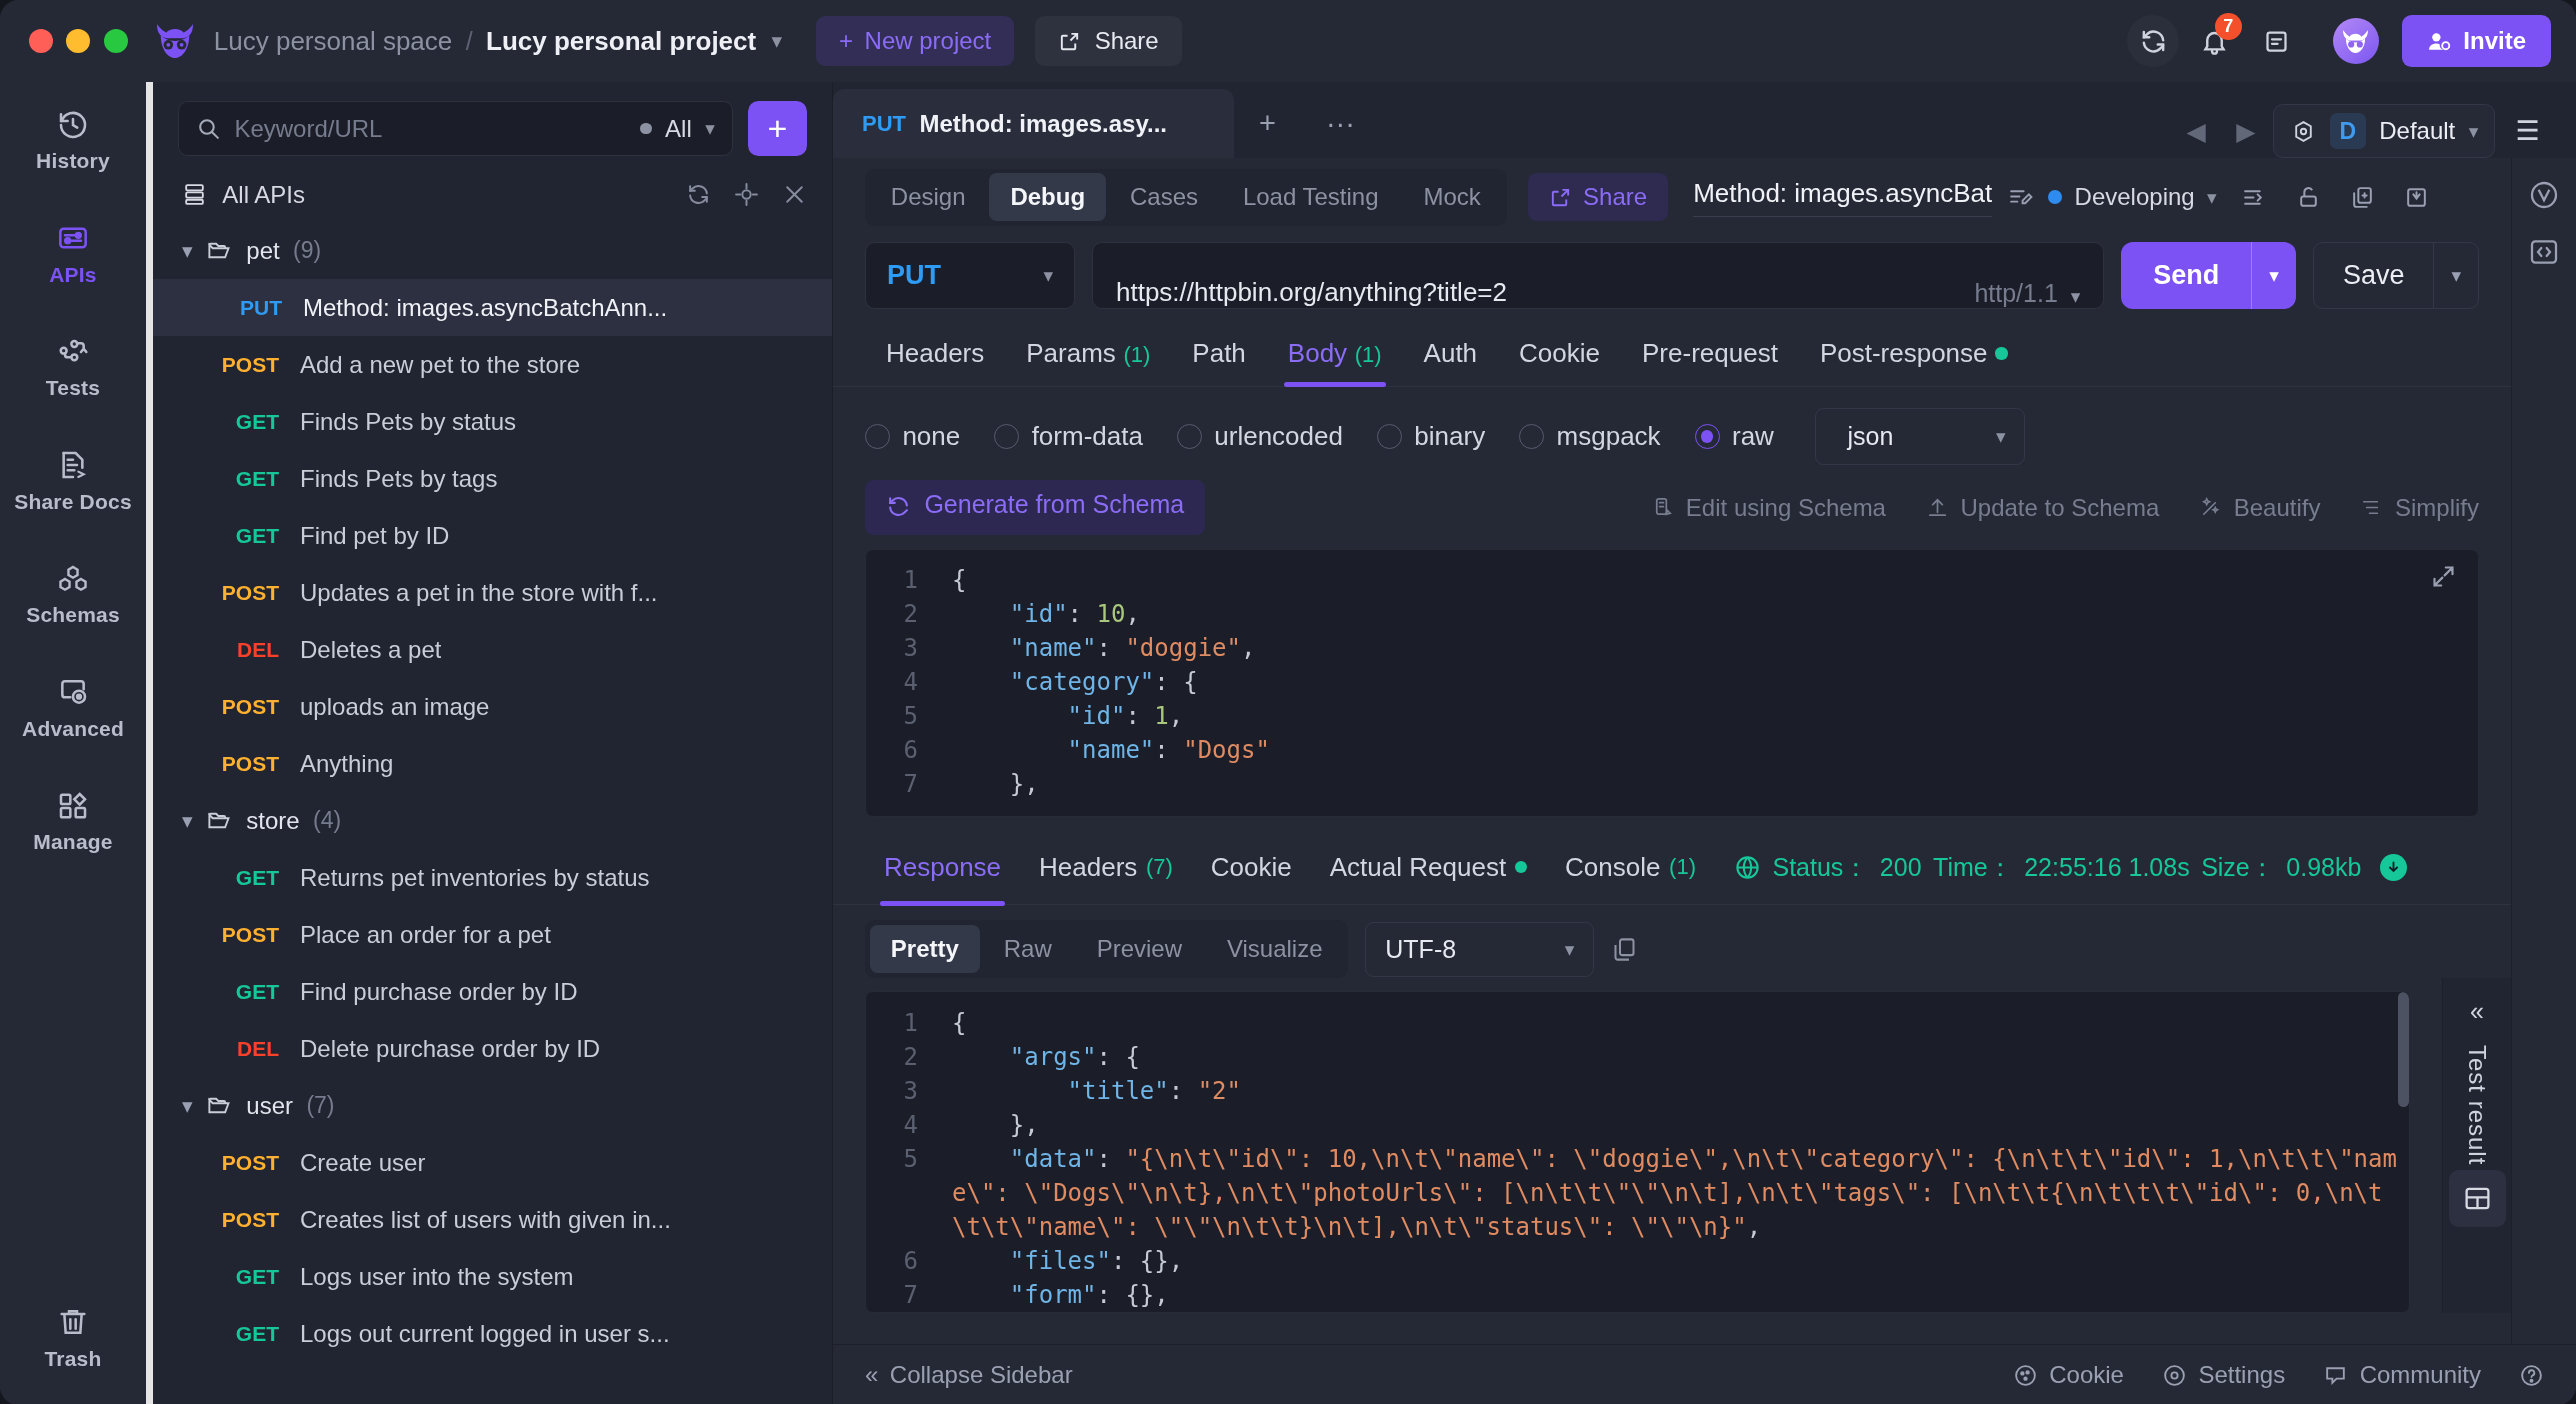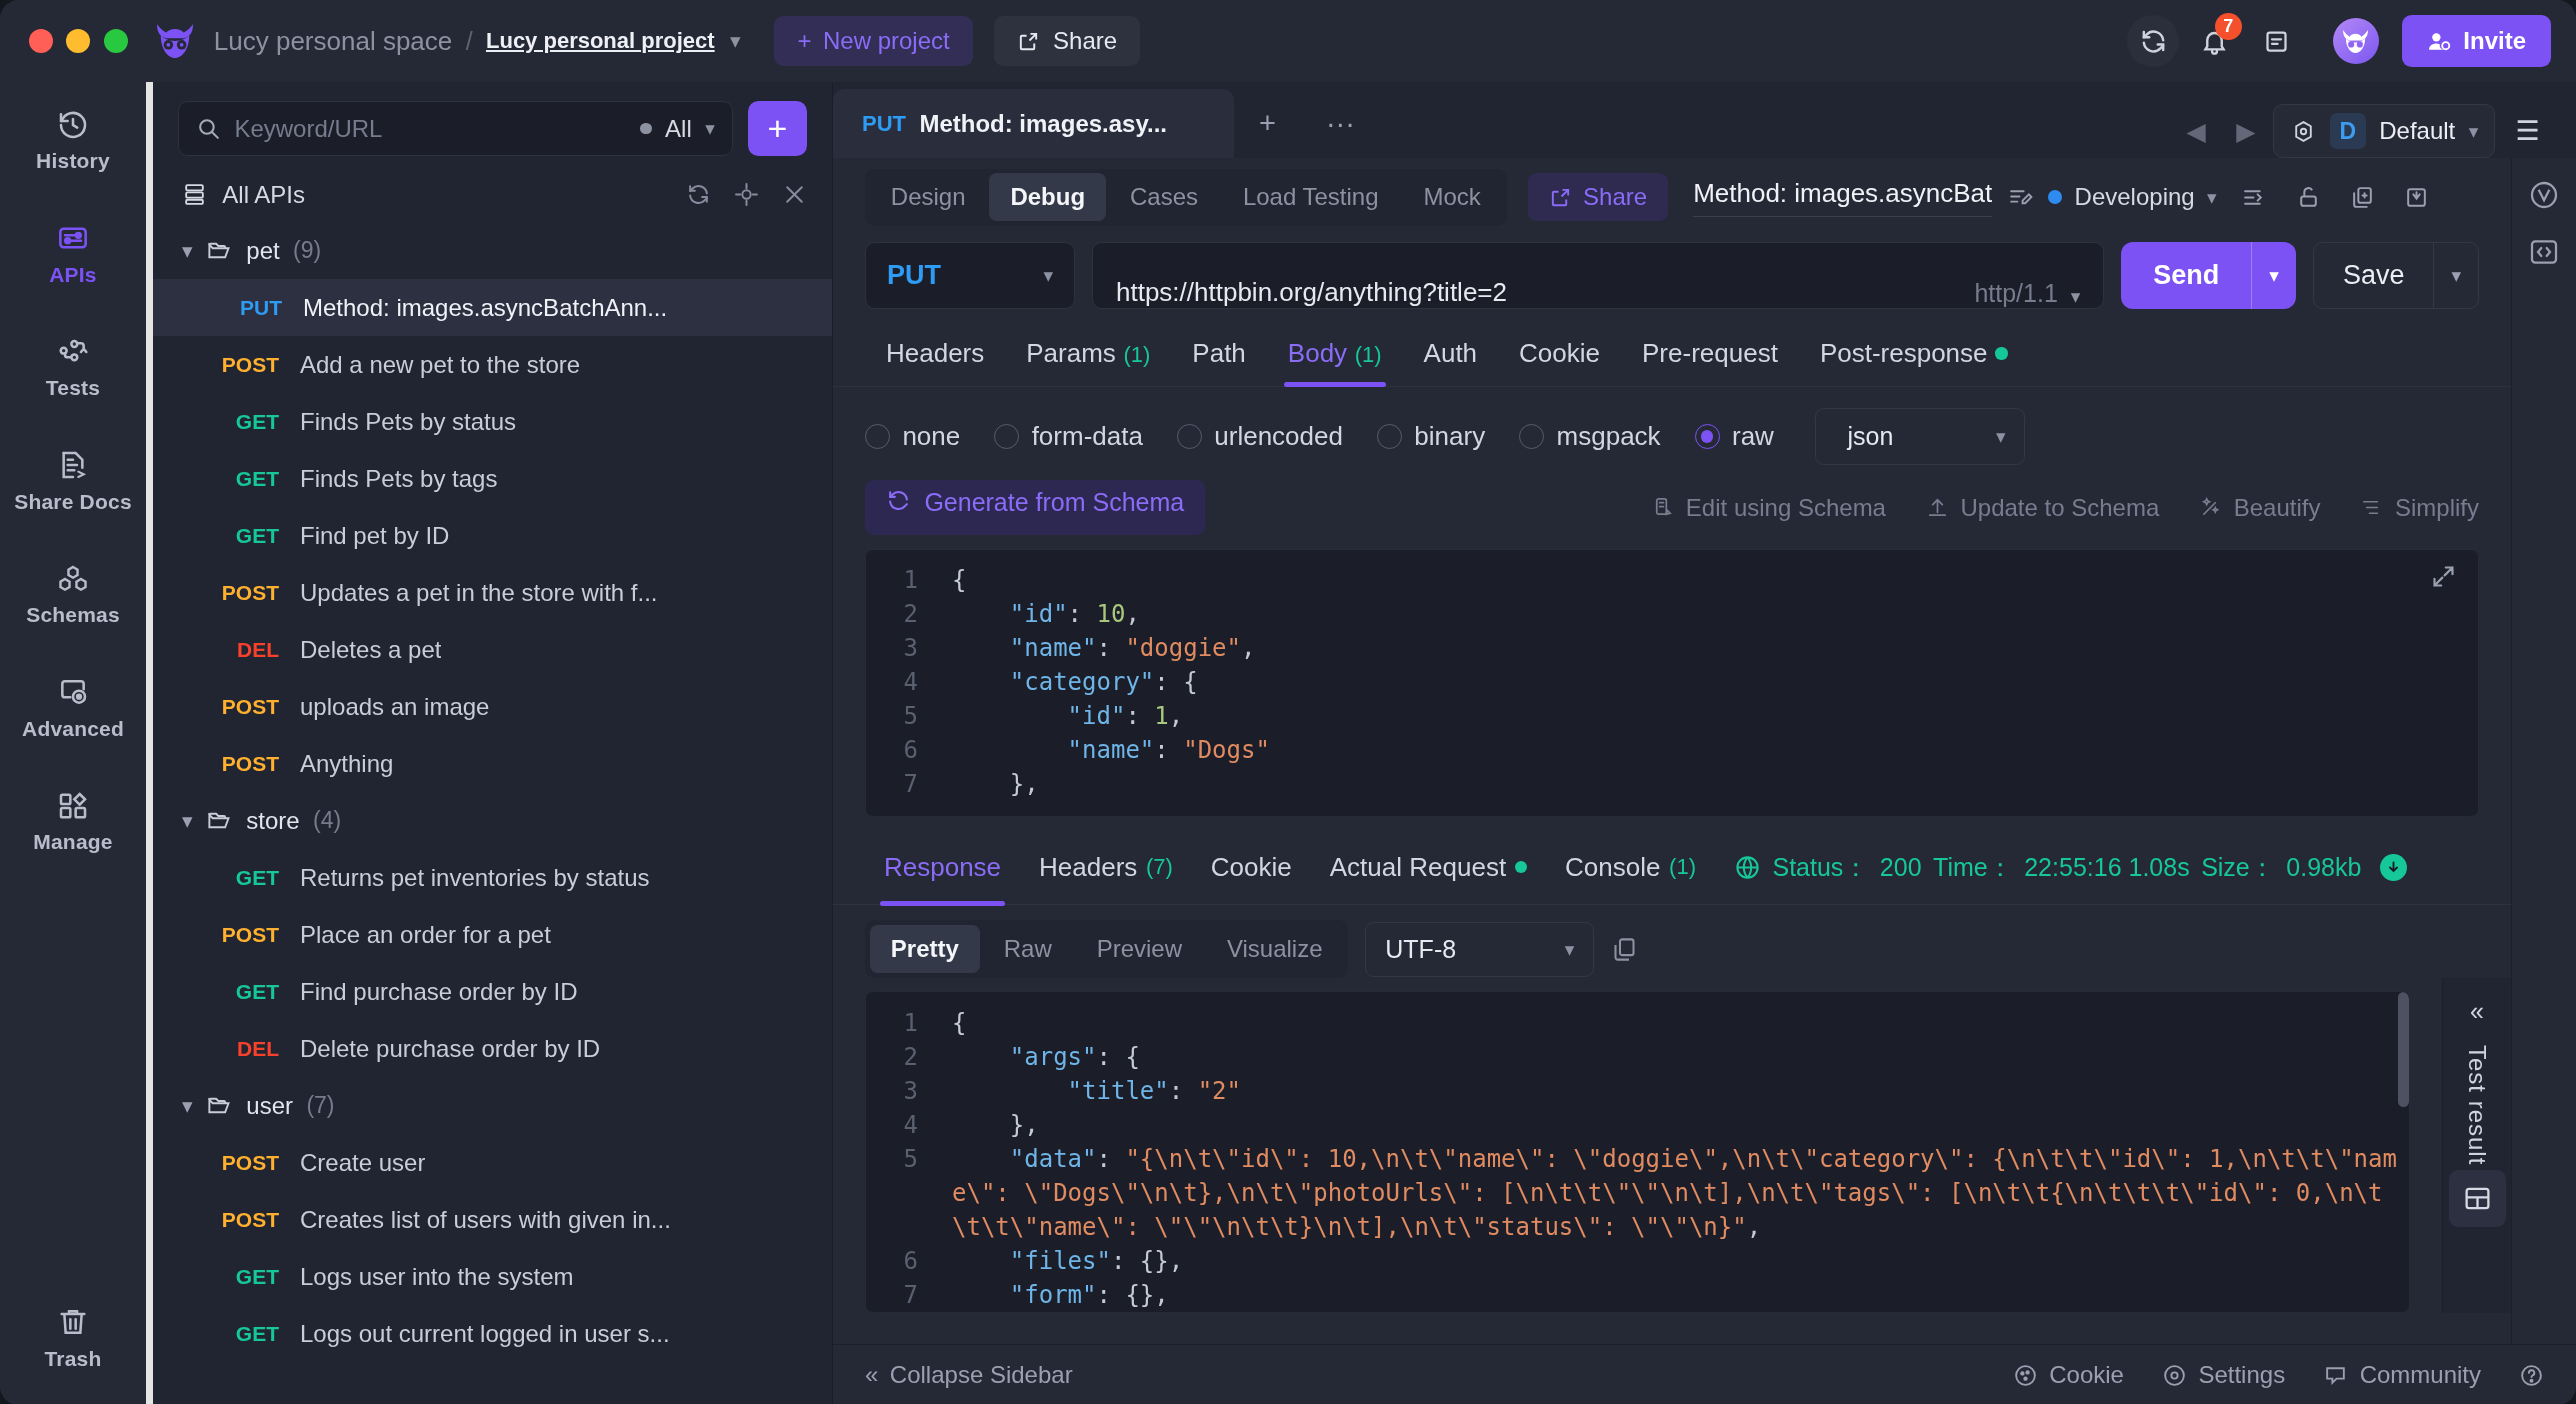--- a/index.html
+++ b/index.html
@@ -28,21 +28,21 @@
     gap: 0;
   }
   .traffic { display: flex; gap: 13.4px; align-items: center; margin-right: 25px; }
   .tl { width: 24px; height: 24px; border-radius: 50%; }
   .tl.r { background: #ff5f57; }
   .tl.y { background: #febc2e; }
   .tl.g { background: #28c840; }
   .owl-logo { width: 44px; height: 38px; margin-right: 17px; flex: 0 0 auto; }
   .crumb-space { color: #8d92a3; font-size: 26px; }
   .crumb-sep { color: #5e6374; font-size: 25px; margin: 0 13.4px; }
-  .crumb-project { color: #eef0f6; font-size: 22px; font-weight: bold; text-decoration: underline; }
+  .crumb-project { color: #eef0f6; font-size: 26px; font-weight: bold; }
   .crumb-caret { color: #8d92a3; font-size: 21px; margin-left: 15.3px; }
   .tb-spacer-s { width: 34px; }
   .btn-newproject {
     background: #322e56; color: #8b6cf6;
     border-radius: 9.6px; height: 50px;
     display: flex; align-items: center; gap: 11.5px;
     padding: 0 23px; font-size: 24px; cursor: pointer;
   }
   .btn-share-top {
     background: #2e323f; color: #e7e9f0;
@@ -314,21 +314,21 @@
     padding: 0 19px; cursor: pointer; margin-left: 7.6px;
   }
   .json-select .lbl { color: #e7e9f0; font-size: 25px; margin-left: 12px; }
   .json-select .car { color: #8d92a3; font-size: 19px; }
 
   
   .schemarow { display: flex; align-items: center; padding: 15.3px 32px 0 32px; }
   .btn-genschema {
     background: #2d2851; color: #8b6cf6;
     border-radius: 8.6px; height: 55px;
-    display: flex; align-items: flex-start; gap: 13.4px; padding: 8px 21px;
+    display: flex; align-items: flex-end; gap: 13.4px; padding: 16px 21px;
     font-size: 25px; cursor: pointer;
   }
   .schema-actions { margin-left: auto; display: flex; align-items: center; gap: 40px; }
   .schema-act { display: flex; align-items: center; gap: 11.5px; color: #777d8f; font-size: 24px; cursor: pointer; }
 
   
   .editor-wrap {
     margin: 13.4px 32px 0 32px;
     background: #1b1e28;
     border: 1px solid #272b37;

